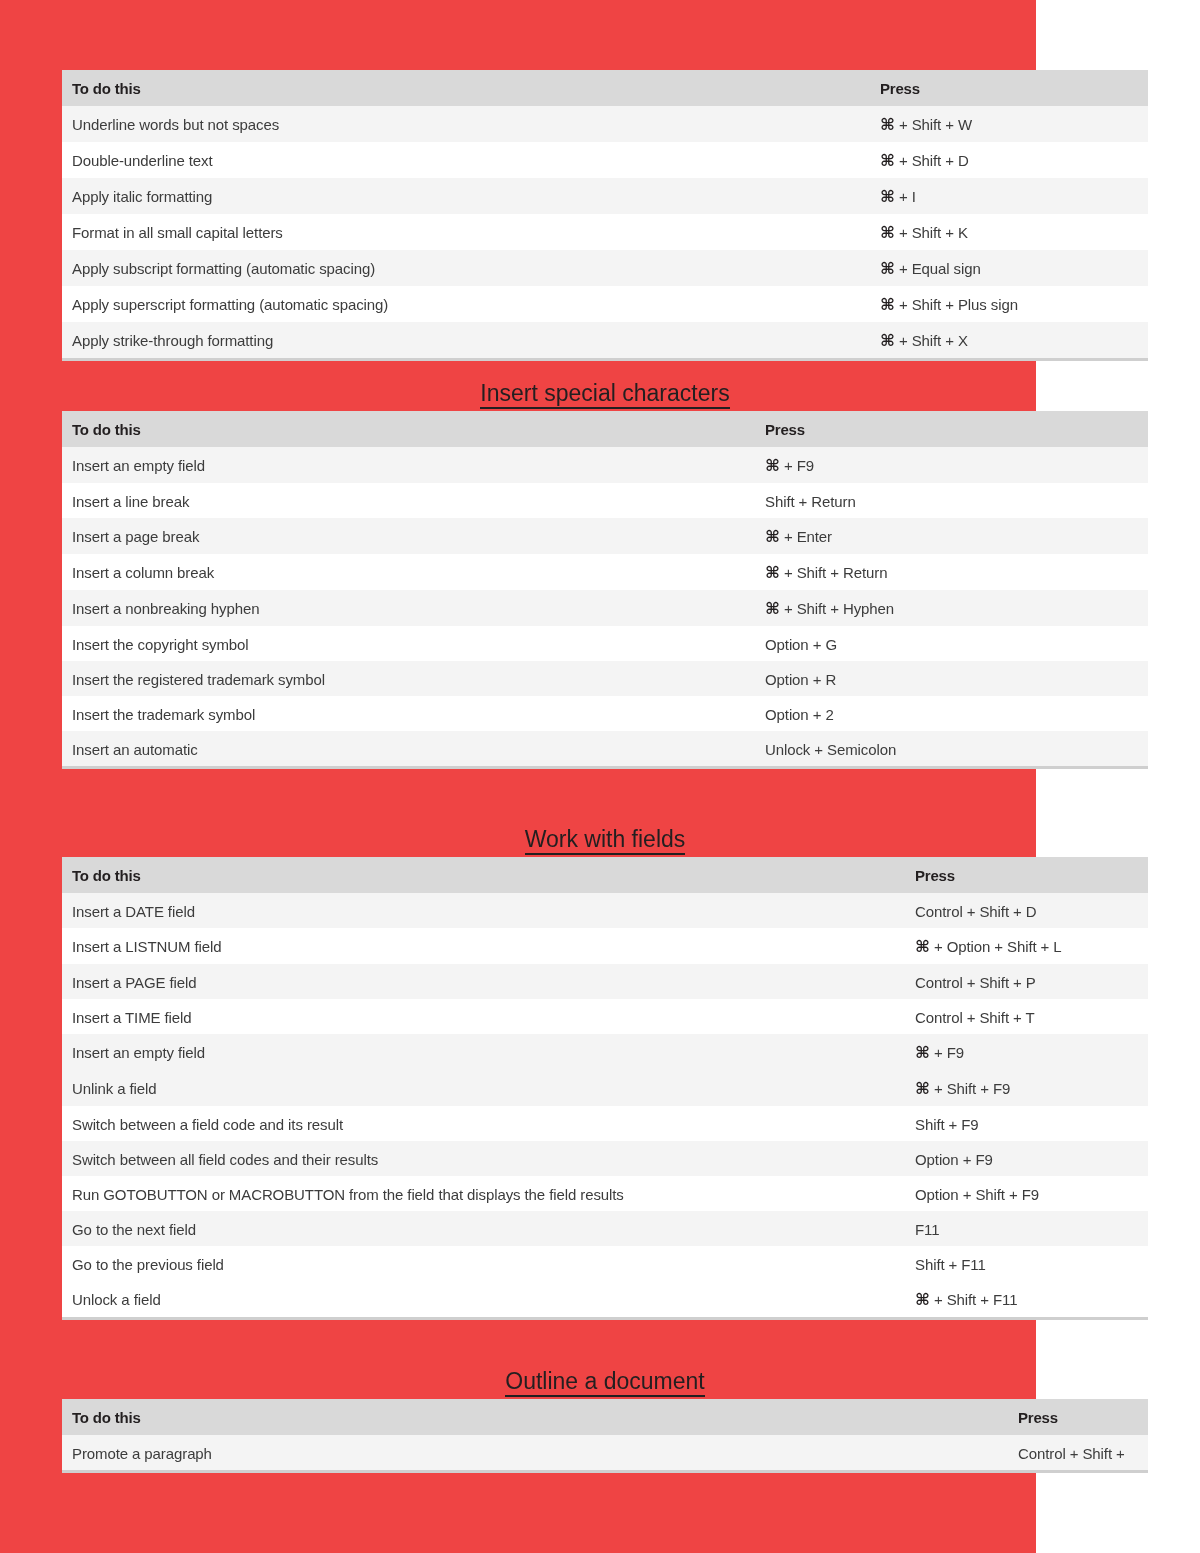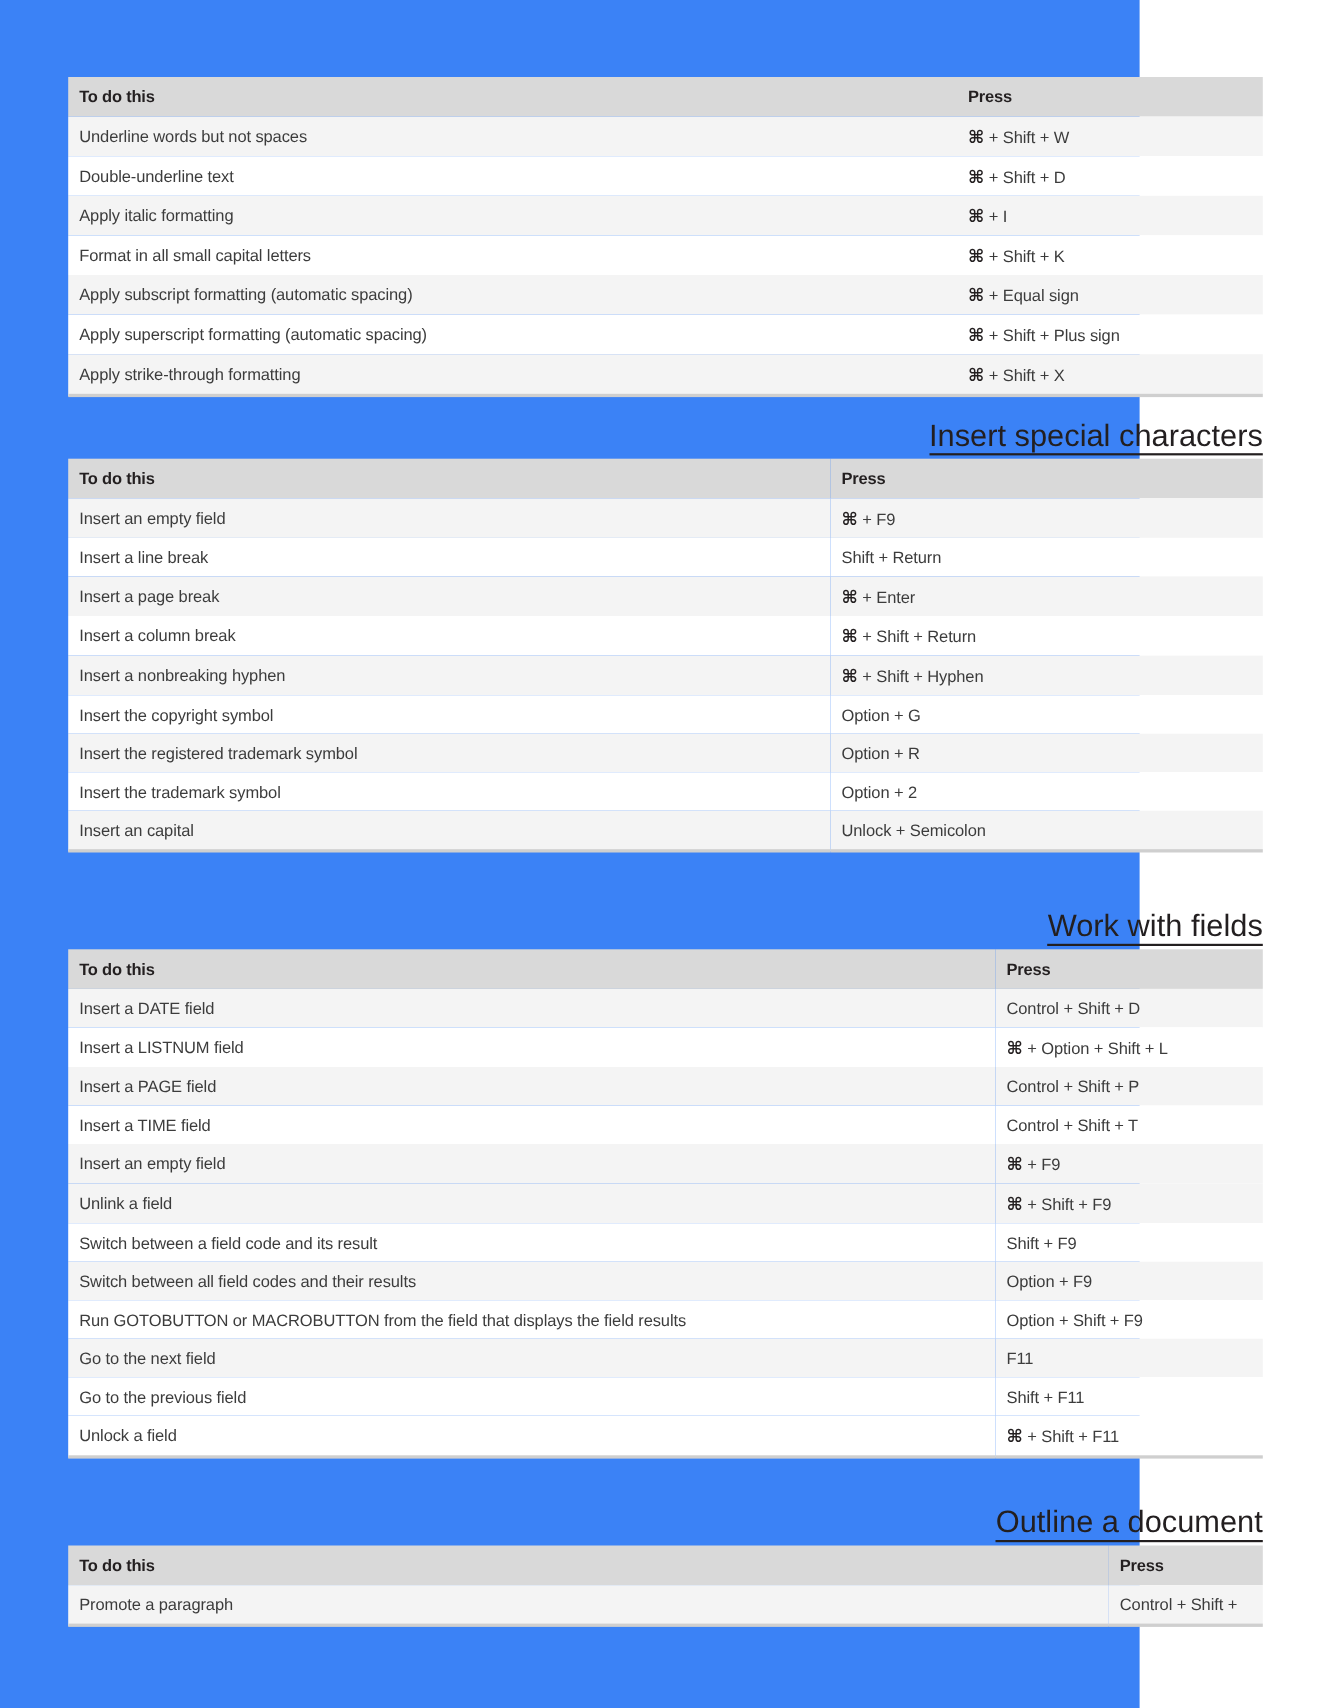--- a/index.html
+++ b/index.html
@@ -14,30 +14,30 @@
     color: #231f20;
     overflow: hidden;
     position: relative;
   }
   .page {
     position: absolute;
     left: 0;
     top: 0;
     width: 1036px;
     height: 1553px;
-    background: #3b82f6;
+    background: #ef4444;
   }
   .section {
     position: absolute;
     left: 62px;
     width: 1086px;
   }
   .section-heading {
-    text-align: right;
-    font-size: 28px;
+    text-align: center;
+    font-size: 23px;
     font-weight: 400;
     color: #231f20;
     letter-spacing: 0px;
     margin: 0;
     padding: 0 0 5px 0;
     line-height: 1.15;
   }
   .section-heading span {
     border-bottom: 2px solid #231f20;
     padding-bottom: 1px;
@@ -179,21 +179,21 @@
             </tr>
             <tr class="odd">
               <td>Insert the registered trademark symbol</td>
               <td><span class="cell-inner"><span>Option + R</span></span></td>
             </tr>
             <tr class="even">
               <td>Insert the trademark symbol</td>
               <td><span class="cell-inner"><span>Option + 2</span></span></td>
             </tr>
             <tr class="odd">
-              <td>Insert an capital</td>
+              <td>Insert an automatic</td>
               <td><span class="cell-inner"><span>Unlock + Semicolon</span></span></td>
             </tr>
           </tbody>
         </table>
       </div>
       <div class="section" style="top: 826px;">
         <div class="section-heading"><span>Work with fields</span></div>
         <table class="kbd">
           <colgroup>
             <col style="width: 843px;">

